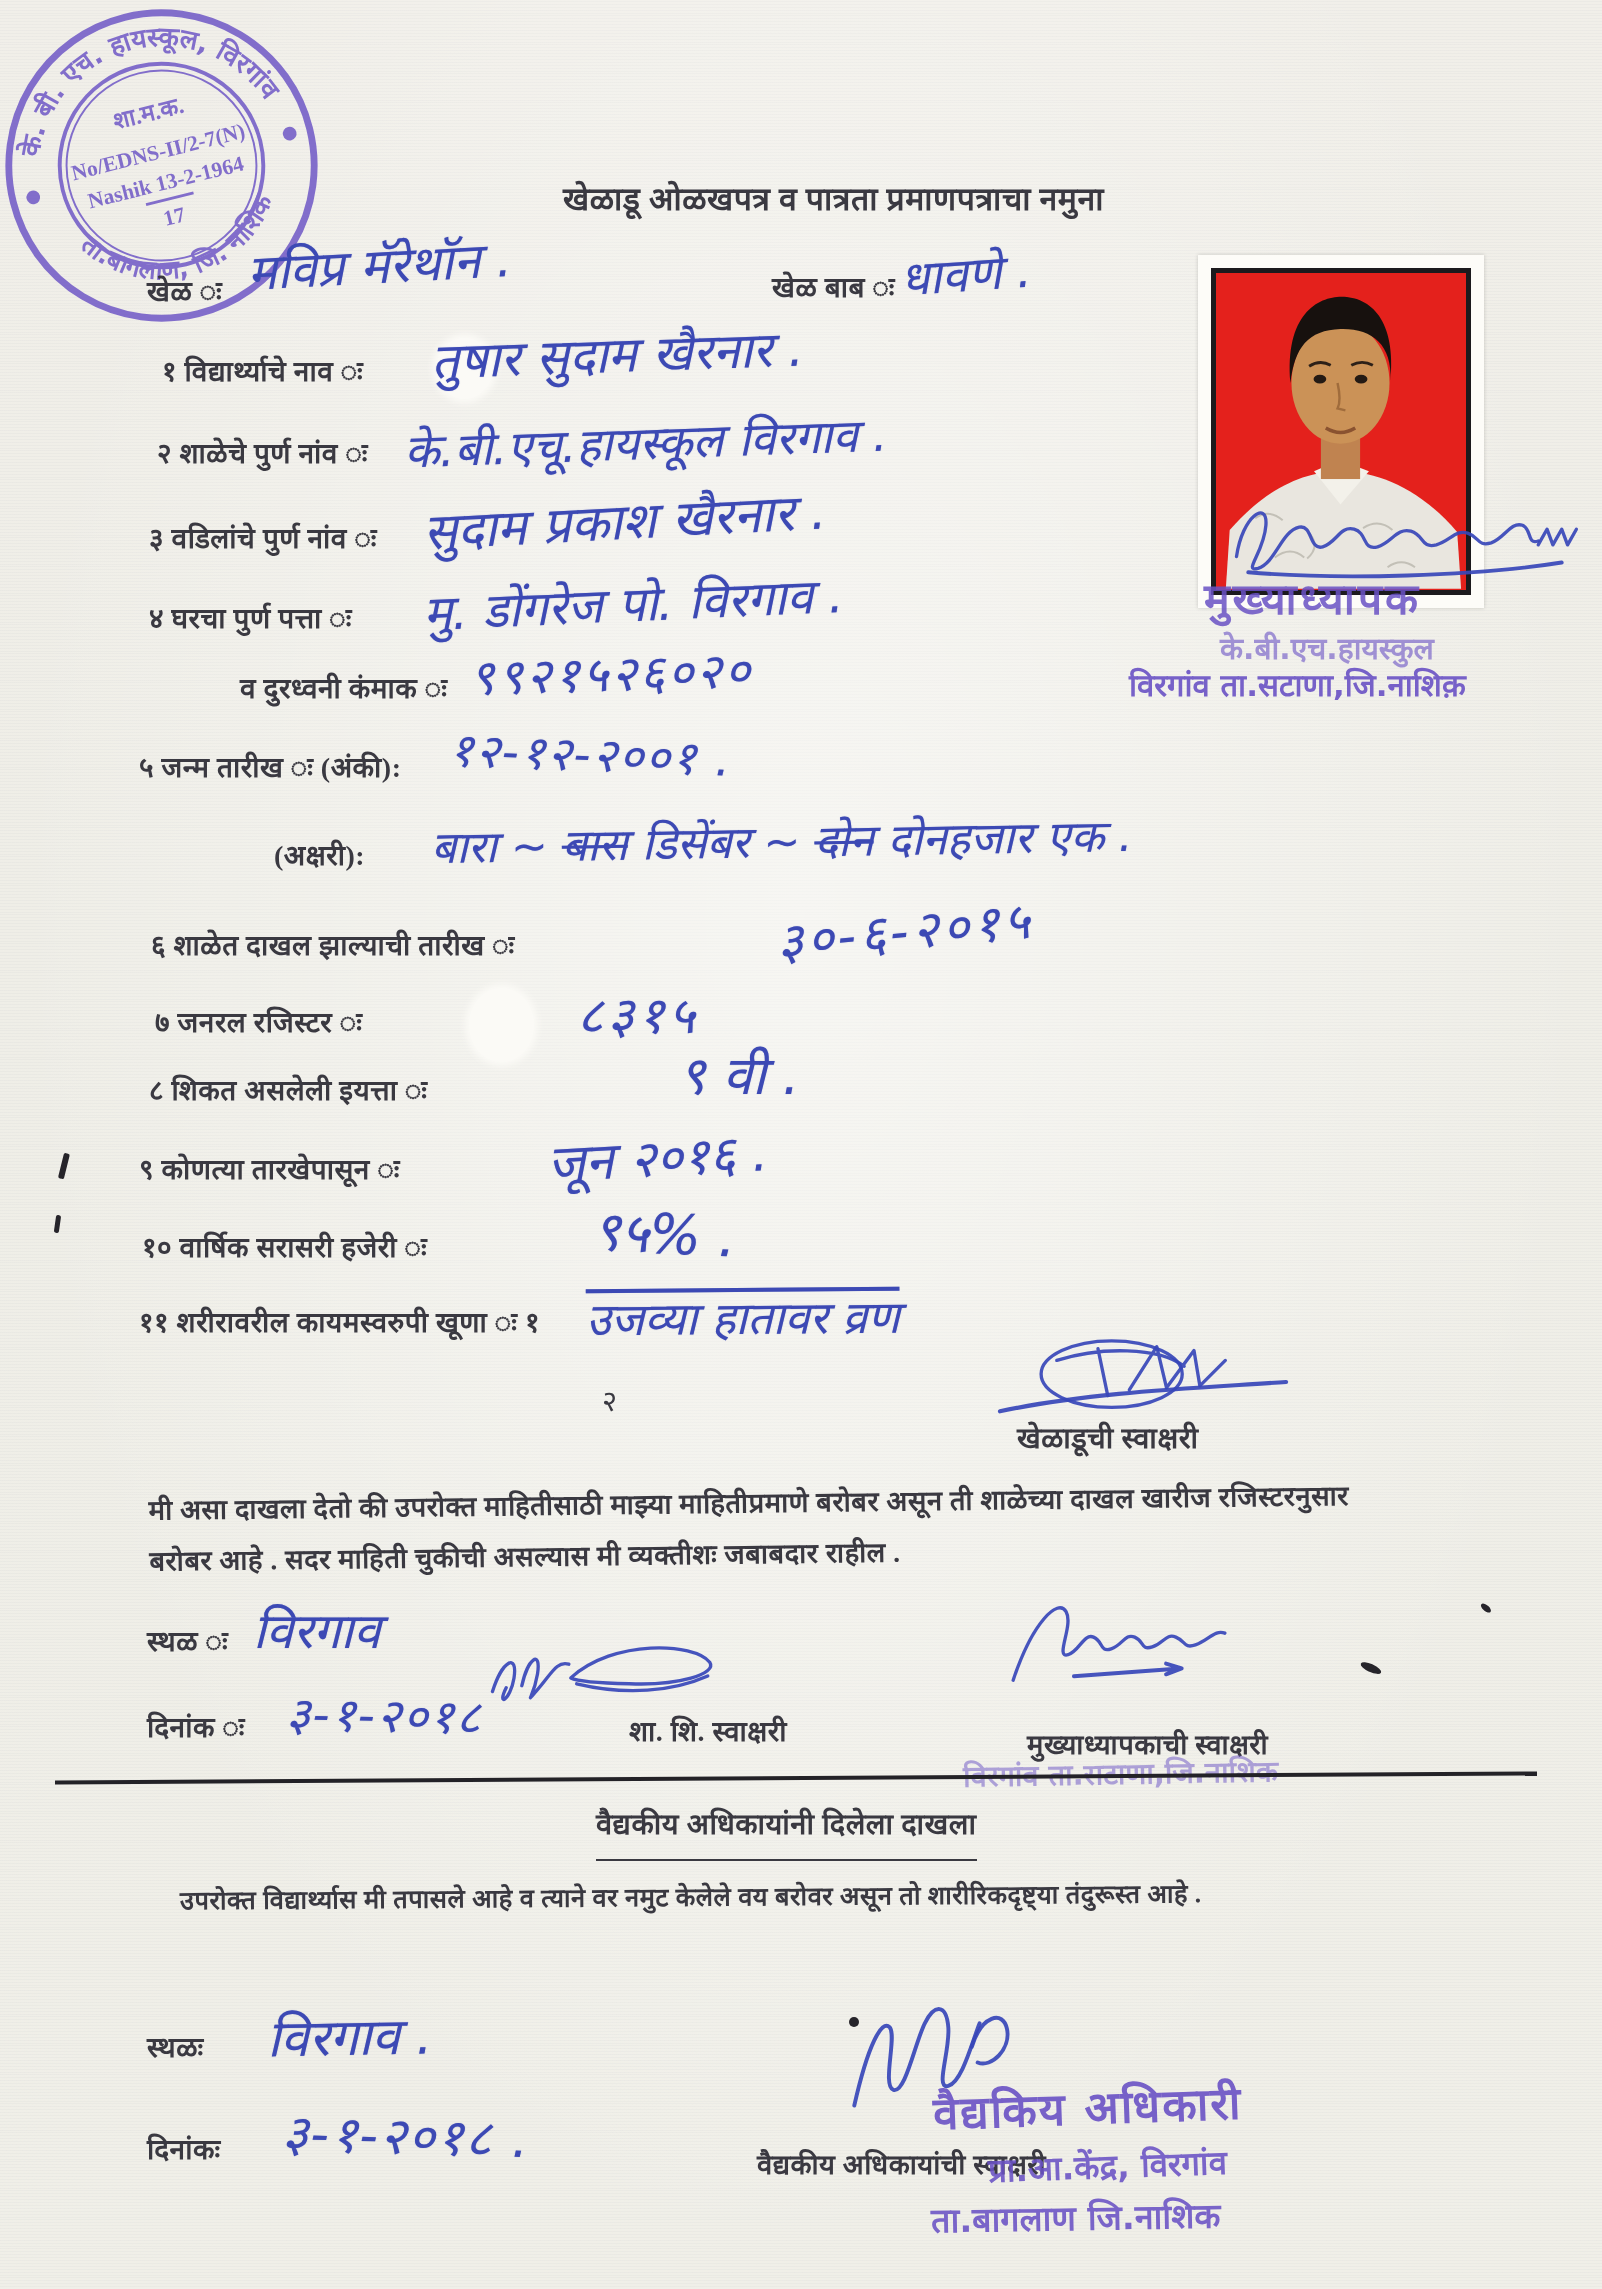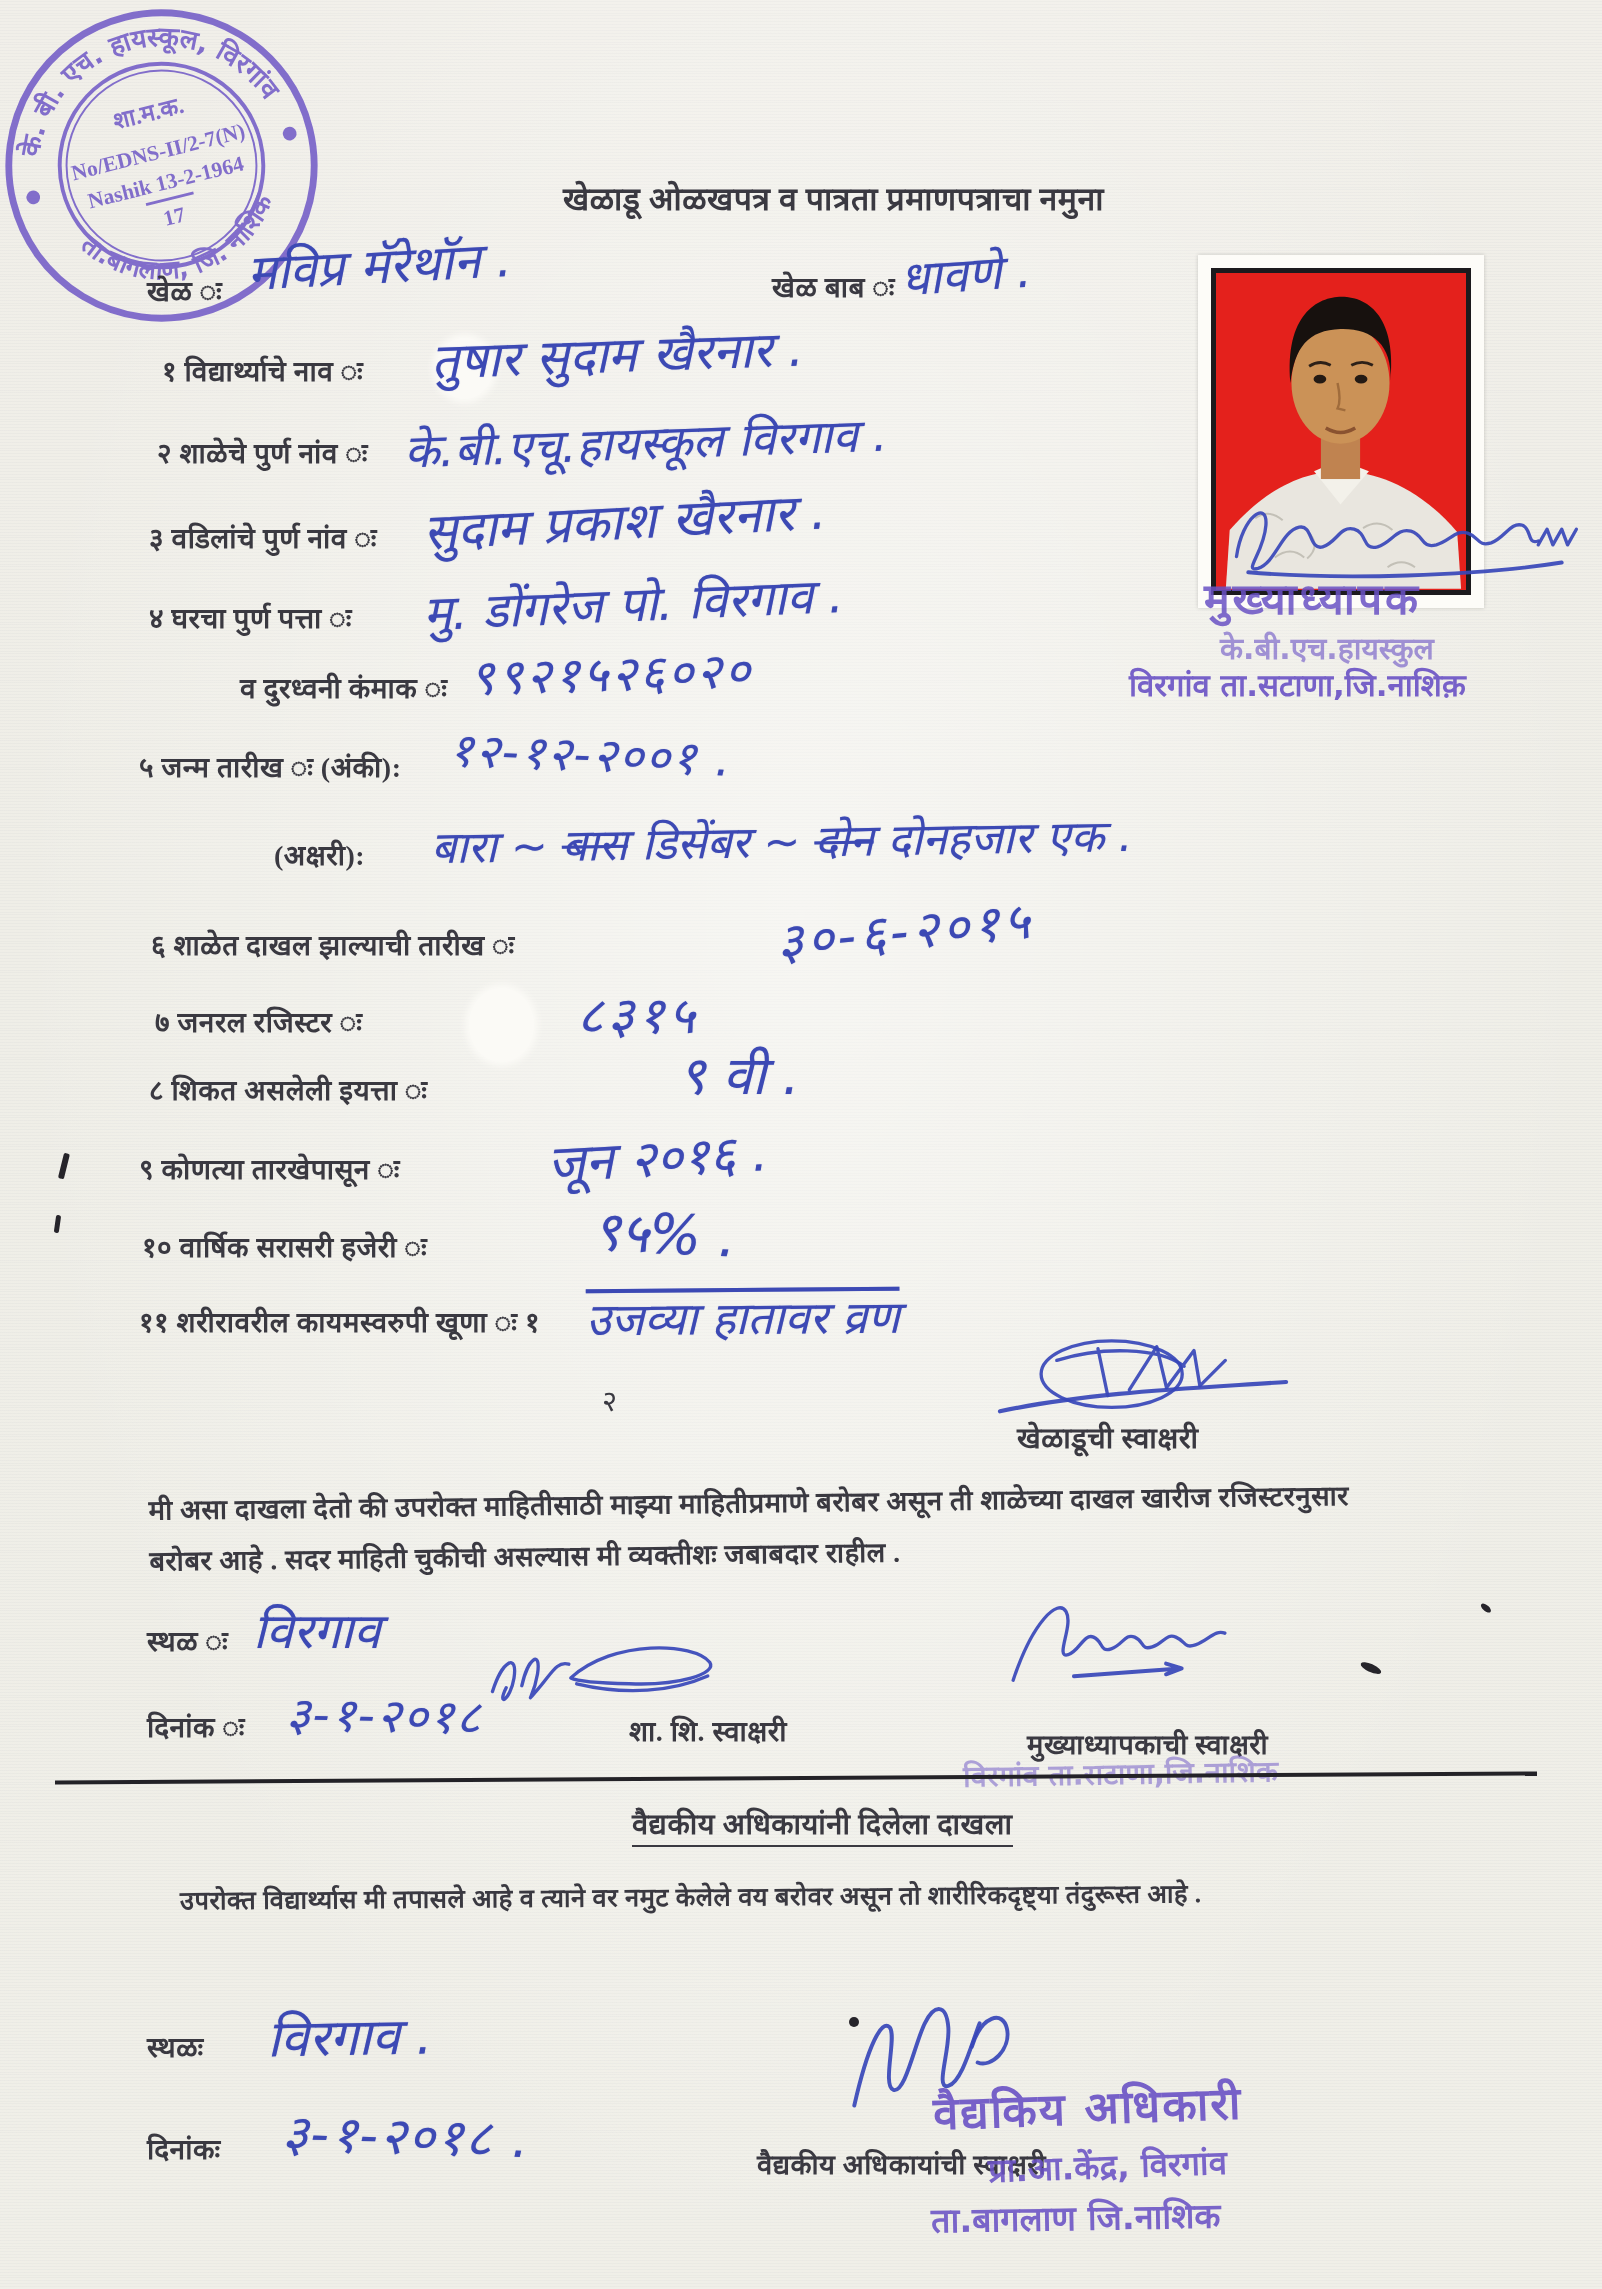--- a/index.html
+++ b/index.html
@@ -172,21 +172,21 @@
 
   <svg class="abs" style="left:972px;top:1582px;" width="294" height="118" viewBox="0 0 300 120">
     <path class="sig-stroke" d="M42,100 C62,40 88,16 96,30 C104,44 84,78 98,74 C110,70 114,52 124,56 C134,60 130,72 142,68 C154,64 156,52 166,56 C176,60 172,70 184,66 C196,62 198,52 208,56 C218,60 216,68 228,64 C242,59 248,48 258,52"></path>
     <path class="sig-stroke" style="stroke-width:4" d="M104,96 L212,88 M198,83 L214,88 L198,94"></path>
   </svg>
   <div class="abs printed" style="left:1027px;top:1725px;font-size:27.4px;">मुख्याध्यापकाची स्वाक्षरी</div>
   <div class="abs stampp" style="left:963px;top:1753px;font-size:29px;font-weight:700;opacity:.5;transform:rotate(-1deg);">विरगांव ता.सटाणा,जि.नाशिक</div>
 
   <div class="abs" style="left:55px;top:1776px;width:1482px;height:3.9px;background:#232227;transform:rotate(-.35deg);"></div>
 
-  <div class="abs printed" style="left:596px;top:1803px;font-size:29px;border-bottom:2px solid #3a3941;padding-bottom:3px;margin-left:36px;">वैद्यकीय अधिकायांनी दिलेला  दाखला</div>
+  <div class="abs printed" style="left:596px;top:1803px;font-size:29px;border-bottom:2px solid #3a3941;padding-bottom:17px;">वैद्यकीय अधिकायांनी दिलेला  दाखला</div>
   <div class="abs printed" style="left:180px;top:1878px;width:1274px;font-size:25.5px;font-weight:600;white-space:nowrap;transform:rotate(-.4deg);">उपरोक्त विद्यार्थ्यास मी तपासले आहे  व त्याने  वर नमुट केलेले  वय बरोवर असून तो शारीरिकदृष्ट्या तंदुरूस्त आहे .</div>
 
   <div class="abs printed" style="left:147px;top:2027px;font-size:28px;">स्थळः</div>
   <div class="abs hand" style="left:267px;top:2000px;font-size:51px;transform:rotate(-1deg);">विरगाव .</div>
   <div class="abs printed" style="left:147px;top:2129px;font-size:28px;">दिनांकः</div>
   <div class="abs hand" style="left:282px;top:2099px;font-size:51px;letter-spacing:2px;transform:rotate(1.5deg);">३-१-२०१८ .</div>
 
   <svg class="abs" style="left:821px;top:1982px;" width="235" height="157" viewBox="0 0 240 160">
     <path class="sig-stroke" style="stroke-width:4" d="M34,126 C48,64 62,38 70,46 C78,54 62,106 74,110 C86,114 96,62 106,42 C116,22 128,22 130,46 C132,70 116,110 130,106 C144,102 154,62 162,42"></path>
     <path class="sig-stroke" style="stroke-width:4" d="M154,66 C164,34 186,28 190,48 C194,68 174,88 160,82"></path>

